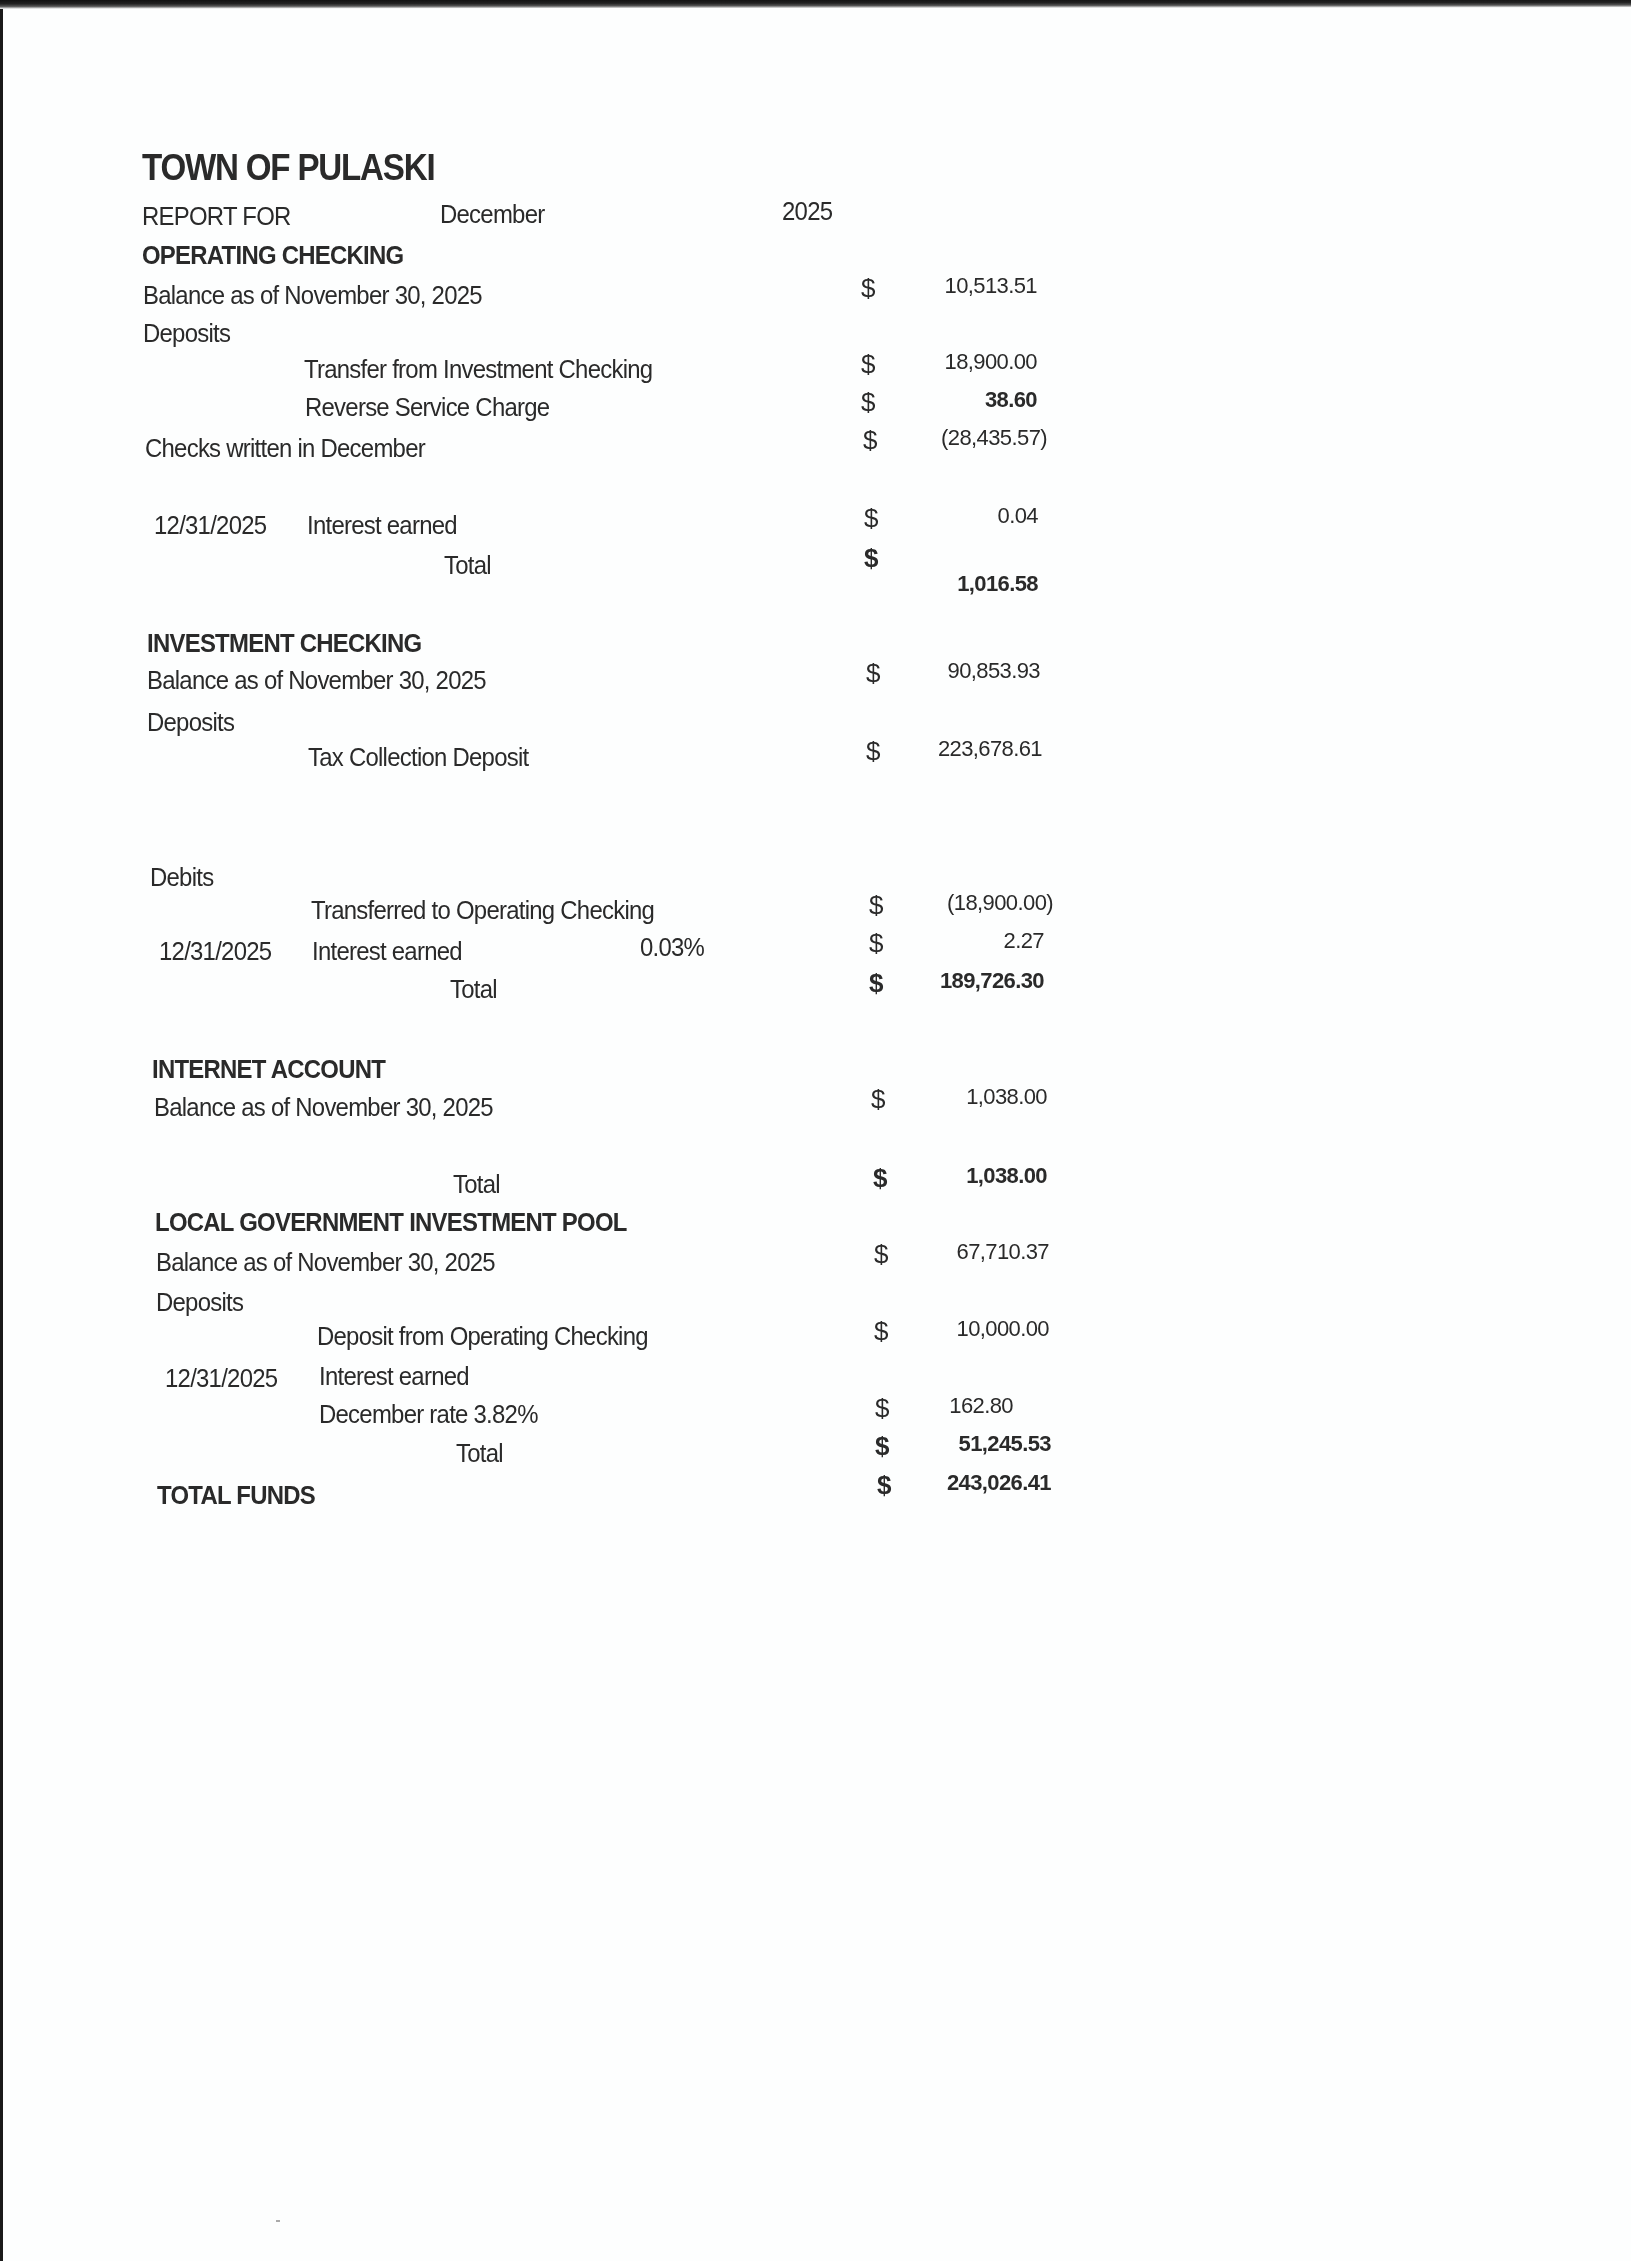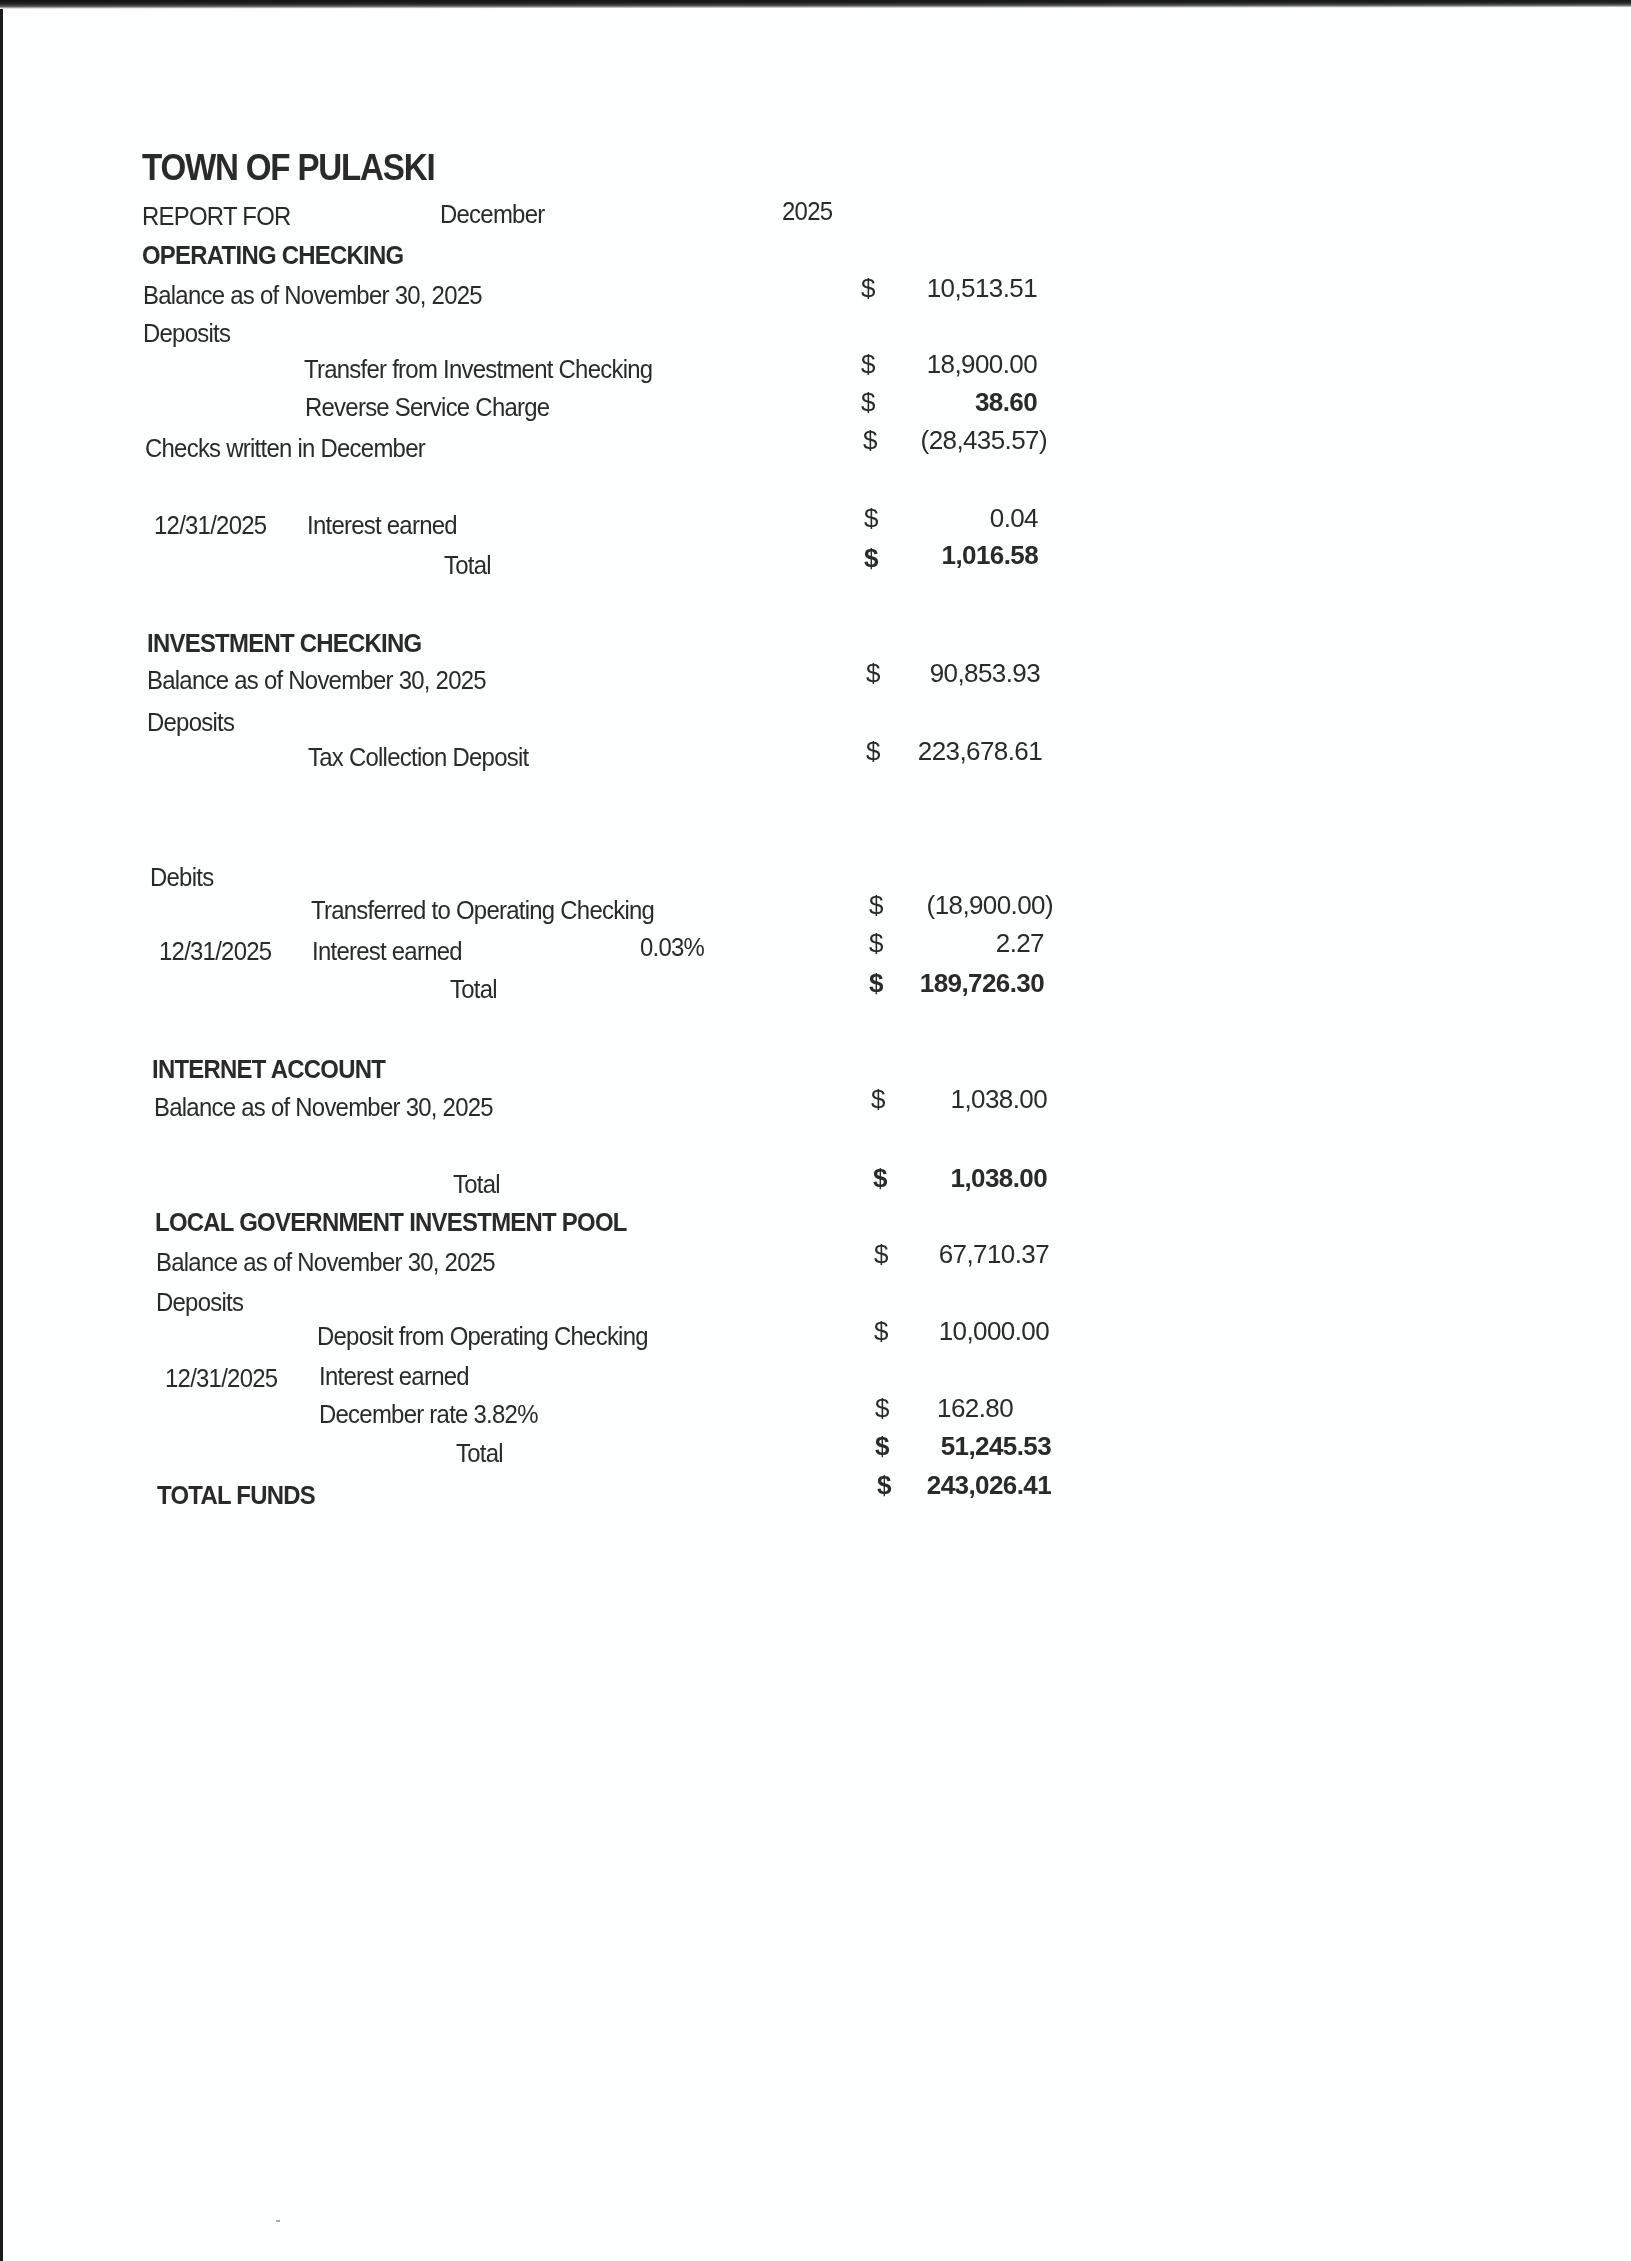--- a/index.html
+++ b/index.html
@@ -20,21 +20,21 @@
     }
     .t {
       position: absolute; white-space: nowrap;
       font-size: 26px; letter-spacing: -0.8px;
       transform: scaleX(0.92); transform-origin: left center;
       line-height: 1;
     }
     .b { font-weight: bold; }
     .title { font-size: 36px; font-weight: bold; letter-spacing: -1.3px; }
     .dollar { position: absolute; font-size: 26px; line-height: 1; }
-    .amt { position: absolute; font-size: 26px; line-height: 1; text-align: right; width: 256px; letter-spacing: -0.6px; }
+    .amt { position: absolute; font-size: 22px; line-height: 1; text-align: right; width: 256px; letter-spacing: -0.6px; }
     .amt.b, .dollar.b { font-weight: bold; }
     .speck { position: absolute; width: 3.8px; height: 1.9px; background: #aaa; }
   </style>
 </head>
 <body>
 
 <div class="scan-top"></div>
 <div class="scan-left"></div>
 
 <div>
@@ -65,21 +65,21 @@
     <div class="dollar" style="left:863px; top:427px;">$</div>
     <div class="amt" style="left:791px; top:427px;">(28,435.57)</div>
 
     <div class="t" style="left:154px; top:512px;">12/31/2025</div>
     <div class="t" style="left:307px; top:512px;">Interest earned</div>
     <div class="dollar" style="left:864px; top:505px;">$</div>
     <div class="amt" style="left:782px; top:505px;">0.04</div>
 
     <div class="t" style="left:444px; top:552px;">Total</div>
     <div class="dollar b" style="left:864px; top:545px;">$</div>
-    <div class="amt b" style="left:782px; top:542px;">1,016.58</div>
+    <div class="amt b" style="left:782px; top:573px;">1,016.58</div>
   </div>
 
   <div>
     <div class="t b" style="left:147px; top:630px;">INVESTMENT CHECKING</div>
 
     <div class="t" style="left:147px; top:667px;">Balance as of November 30, 2025</div>
     <div class="dollar" style="left:866px; top:660px;">$</div>
     <div class="amt" style="left:784px; top:660px;">90,853.93</div>
 
     <div class="t" style="left:147px; top:709px;">Deposits</div>

